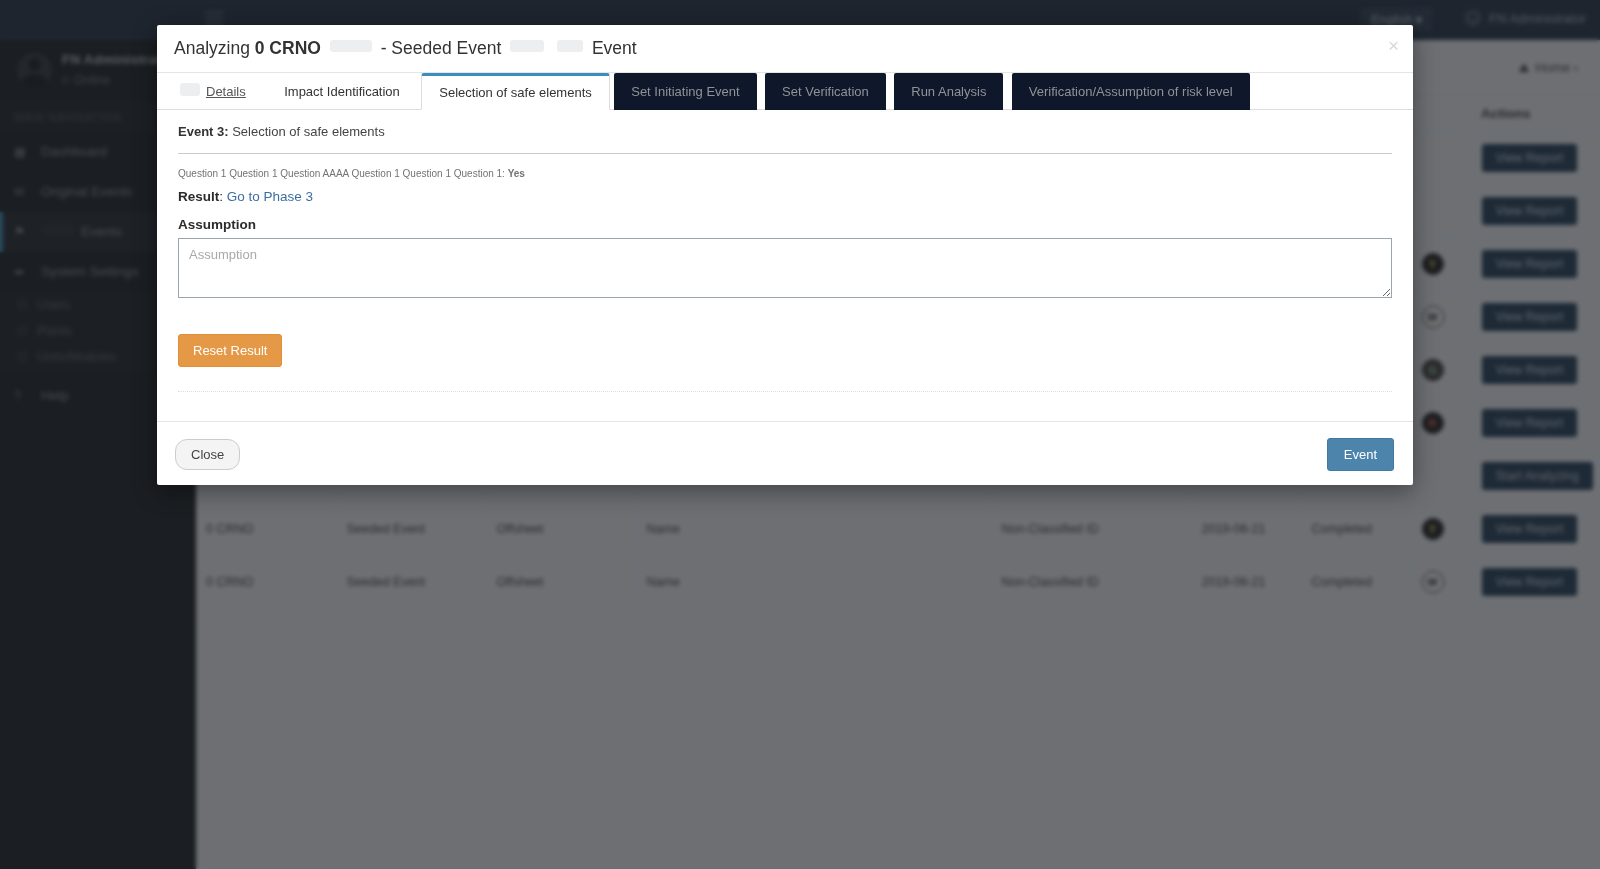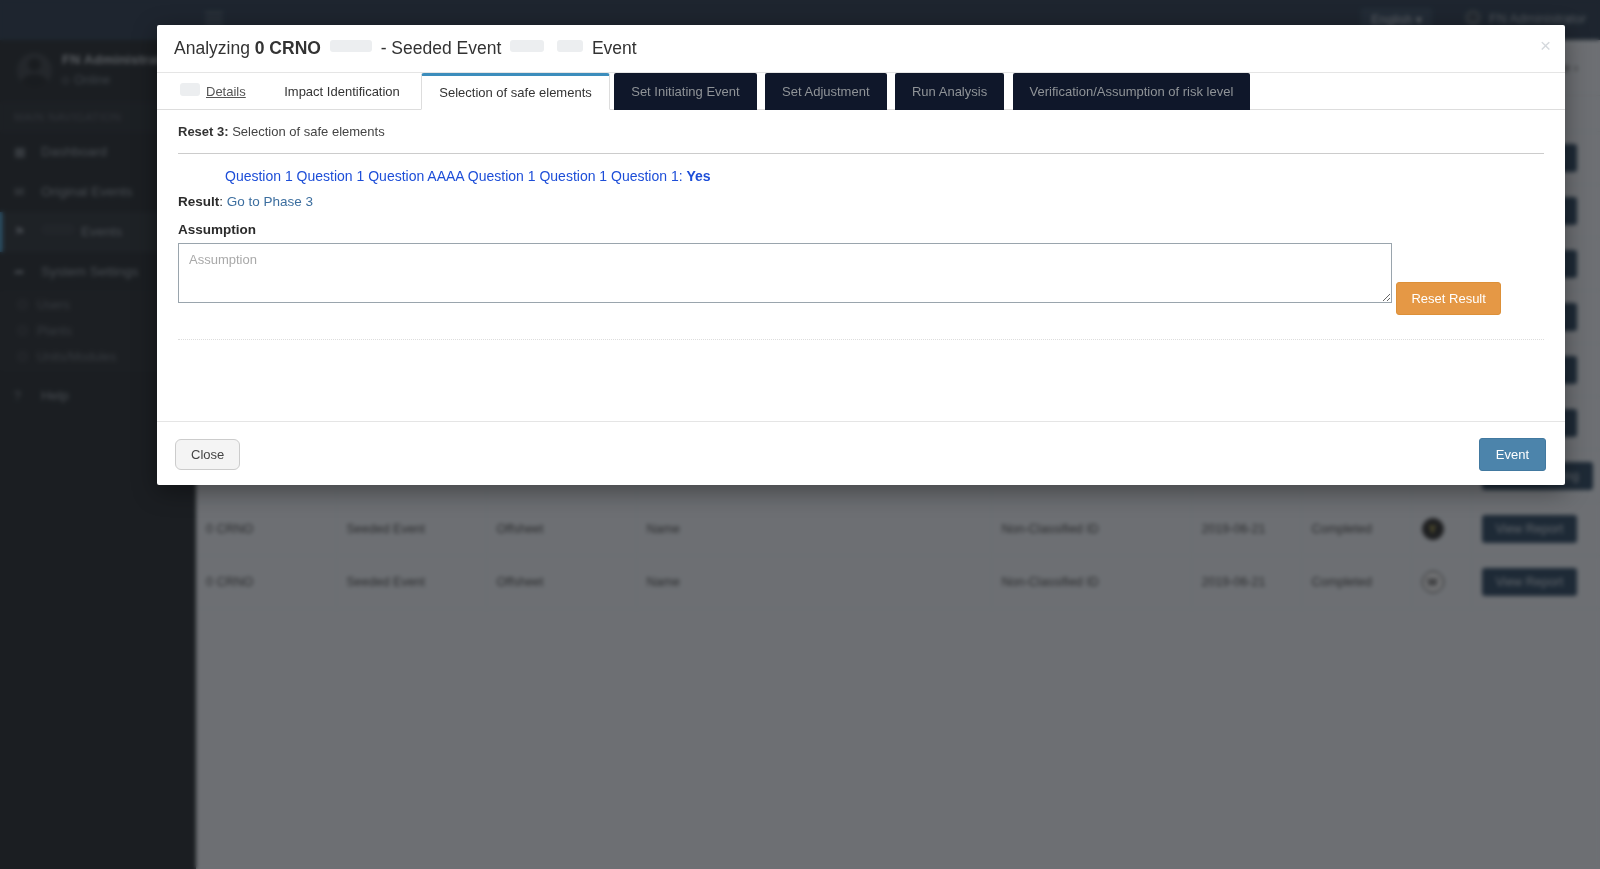--- a/index.html
+++ b/index.html
@@ -152,21 +152,21 @@
   }
 
   
   .dimmer {
     position: absolute; inset: 0; background: rgba(30,33,36,.62);
     backdrop-filter: blur(2px);
   }
 
   
   .modal {
-    position: absolute; left: 157px; top: 25px; width: 1408px; height: 460px;
+    position: absolute; left: 157px; top: 25px; width: 1256px; height: 460px;
     background: #fff; box-shadow: 0 6px 24px rgba(0,0,0,.4);
     border-radius: 2px;
   }
   .modal-header {
     position: relative; height: 48px; border-bottom: 1px solid #e5e5e5;
   }
   .modal-title {
     position: absolute; left: 17px; top: 13px;
     font-size: 17.5px; color: #333; font-weight: normal; white-space: nowrap;
   }
@@ -209,51 +209,51 @@
   .tab.disabled {
     background: #0f172a; color: #8f9397; margin-right: 4px;
     border-radius: 2px 2px 0 0;
   }
 
   .modal-body { position: relative; padding: 14px 21px 0 21px; }
   .step-line { font-size: 13px; color: #444; margin-bottom: 14px; }
   .step-line b { color: #333; }
   .hr-thin { height: 1px; background: #ccc; margin: 0 0 14px 0; }
 
-  .q-line { font-size: 14px; color: #1d4ed8; margin-bottom: 10px; margin-left: 47px; }
+  .q-line { font-size: 10px; color: #737373; margin-bottom: 10px; }
   .q-line b { font-weight: bold; }
   .result-line { font-size: 13.5px; color: #2b2b2b; margin-bottom: 13px; }
   .result-line .lbl { font-weight: bold; }
   .result-line a { color: #3c6e9f; text-decoration: none; }
   .assumption-label { font-size: 13.5px; font-weight: bold; color: #2b2b2b; margin-bottom: 6px; }
   .assumption-box {
     width: 1214px; height: 60px; border: 1px solid #9aa5ad;
     font-family: "Liberation Sans", sans-serif; font-size: 13px;
     color: #333; padding: 8px 10px; resize: vertical; outline: none;
     background: #fff;
   }
   .assumption-box::placeholder { color: #a9a9a9; }
 
   .btn-reset {
-    margin-top: 16px; background: #e59845; border: 1px solid #dd9038;
+    margin-top: 32px; background: #e59845; border: 1px solid #dd9038;
     color: #fff; font-size: 13px; padding: 8px 14px; border-radius: 3px;
     cursor: pointer; font-family: "Liberation Sans", sans-serif;
   }
   .body-divider {
     margin-top: 24px; border-top: 1px dotted #ddd;
   }
 
   .modal-footer {
     position: absolute; left: 0; right: 0; bottom: 0; height: 64px;
     border-top: 1px solid #e5e5e5;
   }
   .btn-close {
     position: absolute; left: 18px; top: 17px;
     background: #f4f4f4; border: 1px solid #ccc; color: #444;
-    font-size: 13px; padding: 7px 15px; border-radius: 6px; cursor: pointer;
+    font-size: 13px; padding: 7px 15px; border-radius: 12px; cursor: pointer;
     font-family: "Liberation Sans", sans-serif;
   }
   .btn-next {
     position: absolute; right: 19px; top: 16px;
     background: #4c84ab; border: 1px solid #4279a0; color: #fff;
     font-size: 13px; padding: 8px 16px; border-radius: 3px; cursor: pointer;
     font-family: "Liberation Sans", sans-serif;
   }
 </style>
 </head>
@@ -491,28 +491,28 @@
         <span>Event</span>
       </div>
       <button class="modal-close">×</button>
     </div>
 
     <div class="tabs">
       <button class="tab ghosted">Details</button>
       <button class="tab plain">Impact Identification</button>
       <button class="tab active">Selection of safe elements</button>
       <button class="tab disabled">Set Initiating Event</button>
-      <button class="tab disabled">Set Adjustment</button>
+      <button class="tab disabled">Set Verification</button>
       <button class="tab disabled">Run Analysis</button>
       <button class="tab disabled">Verification/Assumption of risk level</button>
     </div>
 
     <div class="modal-body">
       <div class="step-line">
-        <b>Reset 3:</b>
+        <b>Event 3:</b>
         <span>Selection of safe elements</span>
       </div>
       <div class="hr-thin"></div>
 
       <div class="q-line">
         <span>Question 1 Question 1 Question AAAA Question 1 Question 1 Question 1:</span>
         <b>Yes</b>
       </div>
       <div class="result-line">
         <span class="lbl">Result</span><span>:</span>

